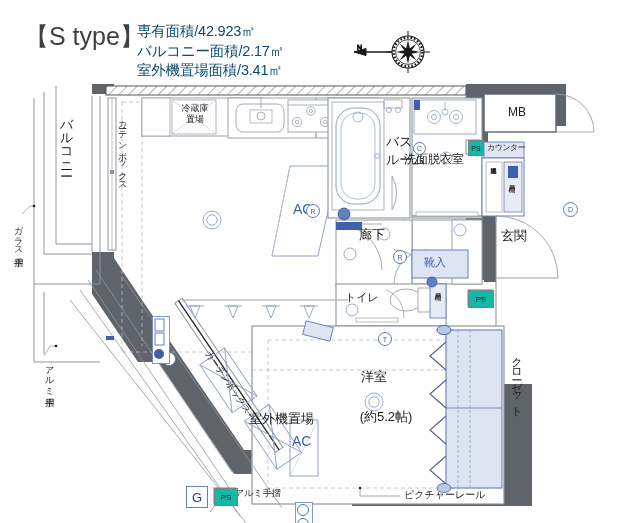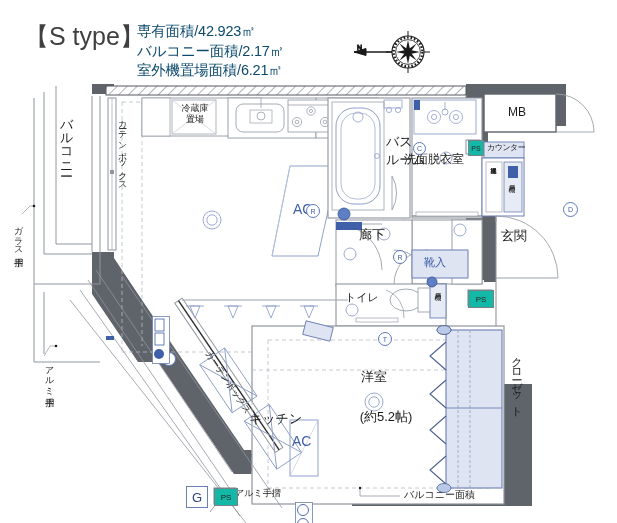--- a/index.html
+++ b/index.html
@@ -69,21 +69,21 @@
 </head>
 <body>
 
 <div id="page">
 
   <div id="header">
     <div id="type-title">【S type】</div>
     <div id="area-block">
       <div>専有面積/42.923㎡</div>
       <div>バルコニー面積/2.17㎡</div>
-      <div>室外機置場面積/6.21㎡</div>
+      <div>室外機置場面積/3.41㎡</div>
     </div>
 
     <div id="compass">
       <svg width="82" height="52" viewBox="0 0 82 52">
         <g stroke="#1a1a1a" fill="#1a1a1a">
 
           <line x1="2" y1="26" x2="40" y2="26" stroke-width="1.4"></line>
           <polygon points="2,26 14,22.5 14,29.5"></polygon>
           <text x="5" y="24" font-size="7" font-family="Liberation Sans, sans-serif" fill="#1a1a1a">N</text>
         </g>
@@ -474,23 +474,23 @@
 
     <div class="lbl f11" style="left:345px;top:207px;">トイレ</div>
     <div class="lbl v f7" style="left:434px;top:204px;">吊戸棚</div>
 
     <div class="lbl ctr f13" style="left:334px;top:278px;width:80px;margin-top:8px;">洋室</div>
     <div class="lbl ctr f13" style="left:336px;top:326px;width:100px;">(約5.2帖)</div>
     <div class="lbl ac" style="left:292px;top:350px;">AC</div>
 
     <div class="lbl v f11" style="left:510px;top:265px;">クローゼット</div>
 
-    <div class="lbl f10" style="left:404px;top:405px;">バルコニー面積</div>
-
-    <div class="lbl f13" style="left:249px;top:328px;">キッチン</div>
+    <div class="lbl f10" style="left:404px;top:405px;">ピクチャーレール</div>
+
+    <div class="lbl f13" style="left:249px;top:328px;">室外機置場</div>
     <div class="lbl f9" style="left:212px;top:265px;transform:rotate(56deg);transform-origin:left top;">カーテンボックス</div>
     <div class="lbl f9" style="left:235px;top:404px;">アルミ手摺</div>
 
     <div class="boxlbl" style="left:468px;top:56px;width:14px;height:14px;font-size:7px;">PS</div>
     <div class="boxlbl" style="left:468px;top:206px;width:24px;height:16px;font-size:8px;">PS</div>
     <div class="boxlbl" style="left:214px;top:404px;width:22px;height:16px;font-size:8px;">PS</div>
 
     <div class="bluebox" style="left:186px;top:402px;width:20px;height:20px;font-size:13px;background:#ffffff;border-color:#6b7fb5;">G</div>
 
     <div class="circmark" style="left:563px;top:118px;width:13px;height:13px;">D</div>

